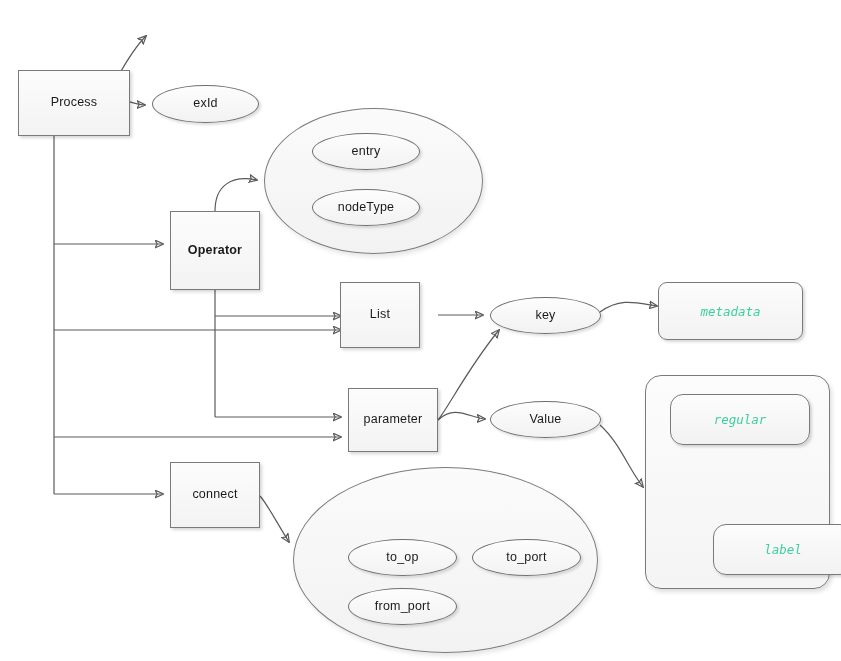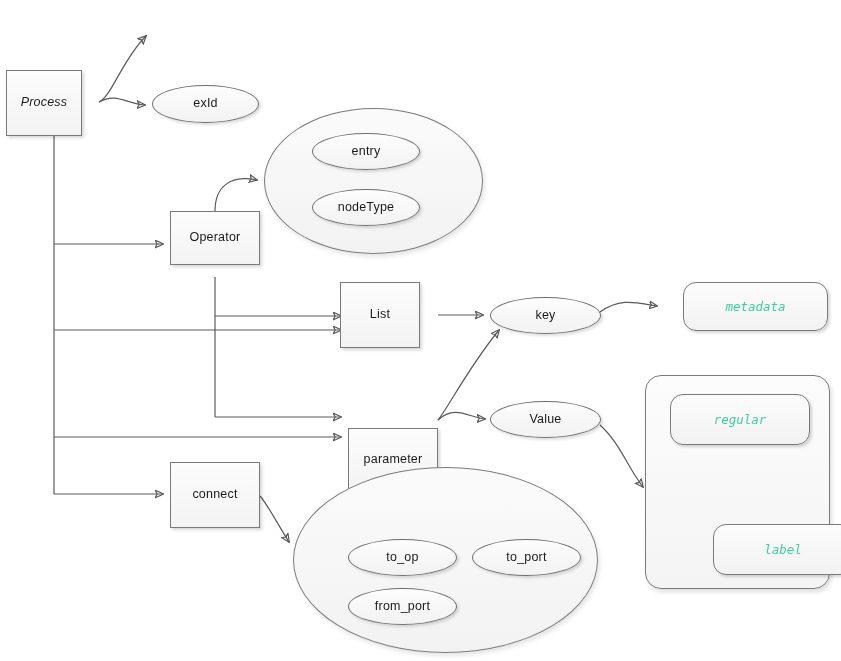--- a/index.html
+++ b/index.html
@@ -134,60 +134,60 @@
 
     <path d="M438,420 C455,404 470,418 485,419" marker-end="url(#arw)"></path>
 
     <path d="M600,312 C621,297 637,303 657,306" marker-end="url(#arw)"></path>
 
     <path d="M600,425 C620,443 628,468 643,487" marker-end="url(#arw)"></path>
 
     <path d="M260,496 C268,505 278,525 289,542" marker-end="url(#arw)"></path>
   </svg>
 
-  <div class="rect" style="left:6px;  top:70px;  width:76px;  height:66px;font-style:italic;">
+  <div class="rect" style="left:18px;  top:70px;  width:112px;  height:66px;">
     <span class="node-label">Process</span>
   </div>
 
 
   <div class="ellipse" style="left:152px; top:85px; width:107px; height:38px;">
     <span class="node-label">exId</span>
   </div>
 
   <div class="ellipse big" style="left:264px; top:108px; width:219px; height:146px;"></div>
 
   <div class="ellipse" style="left:312px; top:133px; width:108px; height:37px;">
     <span class="node-label">entry</span>
   </div>
 
   <div class="ellipse" style="left:312px; top:189px; width:108px; height:37px;">
     <span class="node-label">nodeType</span>
   </div>
 
-  <div class="rect" style="left:170px; top:211px; width:90px; height:54px;">
+  <div class="rect" style="left:170px; top:211px; width:90px; height:79px;font-weight:bold;">
     <span class="node-label">Operator</span>
   </div>
 
   <div class="rect" style="left:340px; top:282px; width:80px; height:66px;">
     <span class="node-label">List</span>
   </div>
 
-  <div class="rect" style="left:348px; top:388px; width:90px; height:64px;margin-top:40px;">
+  <div class="rect" style="left:348px; top:388px; width:90px; height:64px;">
     <span class="node-label">parameter</span>
   </div>
 
   <div class="ellipse" style="left:490px; top:401px; width:111px; height:37px;">
     <span class="node-label">Value</span>
   </div>
 
   <div class="ellipse" style="left:490px; top:297px; width:111px; height:37px;">
     <span class="node-label">key</span>
   </div>
 
-  <div class="rrect" style="left:683px; top:282px; width:145px; height:49px;">
+  <div class="rrect" style="left:658px; top:282px; width:145px; height:58px;border-radius:9px;">
     <span class="code-label" style="color:#3ecfa0;">metadata</span>
   </div>
 
   <div class="rrect group" style="left:645px; top:375px; width:185px; height:214px;"></div>
 
   <div class="rrect" style="left:670px; top:394px; width:140px; height:51px;">
     <span class="code-label" style="color:#3ecfa0;">regular</span>
   </div>
 
 

